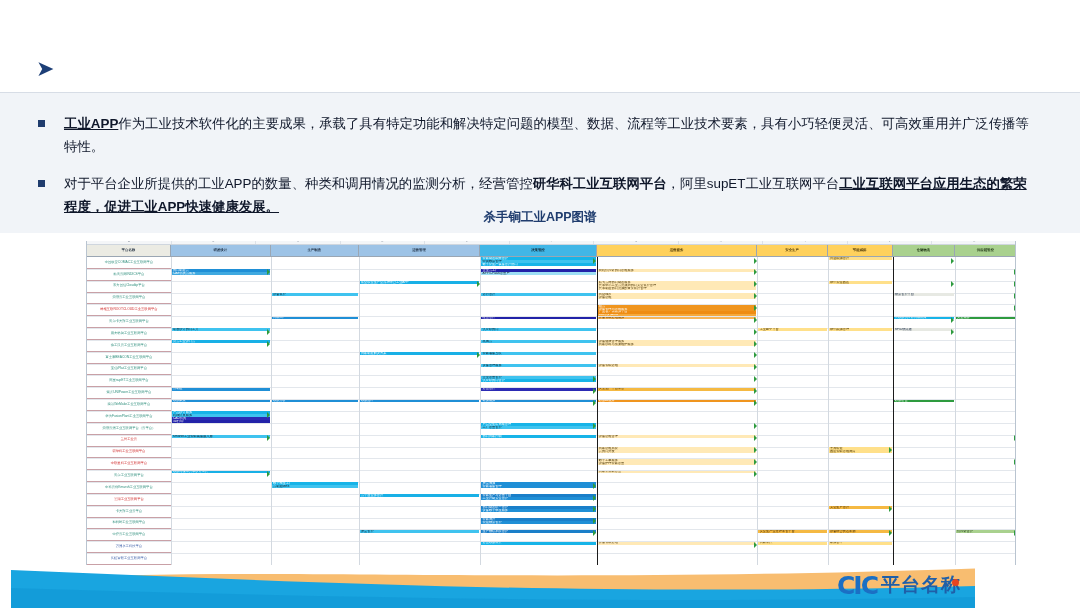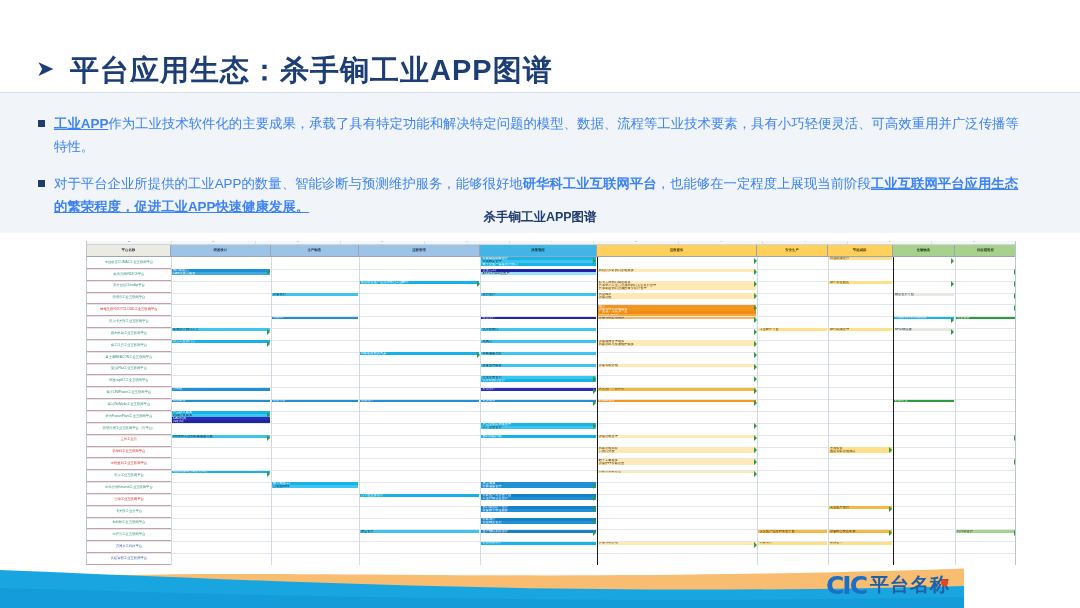--- a/index.html
+++ b/index.html
@@ -25,22 +25,22 @@
   }
   .hair{
     position:absolute;left:0;top:92px;width:1080px;height:1px;background:#d7dde6;
   }
   
   .body-panel{
     position:absolute;left:0;top:93px;width:1080px;height:140px;
     background:#f1f4f8;
   }
   .bullet{
-    position:absolute;display:flex;gap:9px;
-    color:#3b82f6;font-size:13.4px;line-height:23px;
+    position:absolute;display:flex;gap:19px;
+    color:#0f172a;font-size:13.4px;line-height:23px;
   }
   .bullet .sq{
     width:7px;height:7px;background:#1f3c6e;flex:0 0 7px;margin-top:8px;
   }
   .bullet .txt{width:965px;}
   .b1{left:38px;top:112px;}
   .b2{left:38px;top:172px;}
   .bold{font-weight:bold;}
   .uline{font-weight:bold;text-decoration:underline;}
   
@@ -93,21 +93,21 @@
     position:absolute;box-sizing:border-box;
     display:flex;align-items:center;
     padding-left:1.2px;font-size:3.2px;overflow:hidden;white-space:nowrap;
   }
   .tri{
     position:absolute;width:0;height:0;
     border-left:3px solid #2e9b3f;border-bottom:3px solid transparent;
     border-top:3px solid transparent;
   }
   
-  .wave-wrap{position:absolute;left:0;bottom:0;width:964px;height:60px;overflow:hidden;}
+  .wave-wrap{position:absolute;left:11px;bottom:0;width:964px;height:60px;overflow:hidden;}
   .logo{
     position:absolute;right:14px;bottom:8px;height:30px;
     display:flex;align-items:center;gap:4px;
   }
   .logo .cic{
     font-size:25px;font-weight:bold;color:#1b6fc4;letter-spacing:-2px;
     font-family:"DejaVu Sans",sans-serif;position:relative;
   }
   .logo .dot{
     position:absolute;right:2px;top:9px;width:7px;height:7px;border-radius:50%;
@@ -115,34 +115,33 @@
   }
   .logo .cn{font-size:19px;font-weight:bold;color:#1f5fa8;letter-spacing:1px;}
 </style>
 </head>
 <body>
 
 <div id="slide">
 
   <div class="title-bar">
     <div class="title-arrow">➤</div>
-    <div class="title-text">平台应用生态：杀手锏工业APP图谱</div>
   </div>
   <div class="hair"></div>
 
   <div class="body-panel"></div>
 
   <div class="bullet b1">
     <div class="sq"></div>
     <div class="txt"><span class="uline">工业APP</span><span>作为工业技术软件化的主要成果，承载了具有特定功能和解决特定问题的模型、数据、流程等工业技术要素，具有小巧轻便灵活、可高效重用并广泛传播等特性。</span></div>
   </div>
 
   <div class="bullet b2">
     <div class="sq"></div>
-    <div class="txt"><span>对于平台企业所提供的工业APP的数量、智能诊断与预测维护服务，能够很好地</span><span class="bold">研华科工业互联网平台</span><span>，也能够在一定程度上展现当前阶段</span><span class="uline">工业互联网平台应用生态的繁荣程度，促进工业APP快速健康发展。</span></div>
+    <div class="txt"><span>对于平台企业所提供的工业APP的数量、种类和调用情况的监测分析，经营管控</span><span class="bold">研华科工业互联网平台</span><span>，阿里supET工业互联网平台</span><span class="uline">工业互联网平台应用生态的繁荣程度，促进工业APP快速健康发展。</span></div>
   </div>
 
   <div class="chart-title">杀手锏工业APP图谱</div>
 
   <div id="matrix">
     <div class="xl-colbar">
         <span>A</span>
         <span>B</span>
         <span>C</span>
         <span>D</span>

